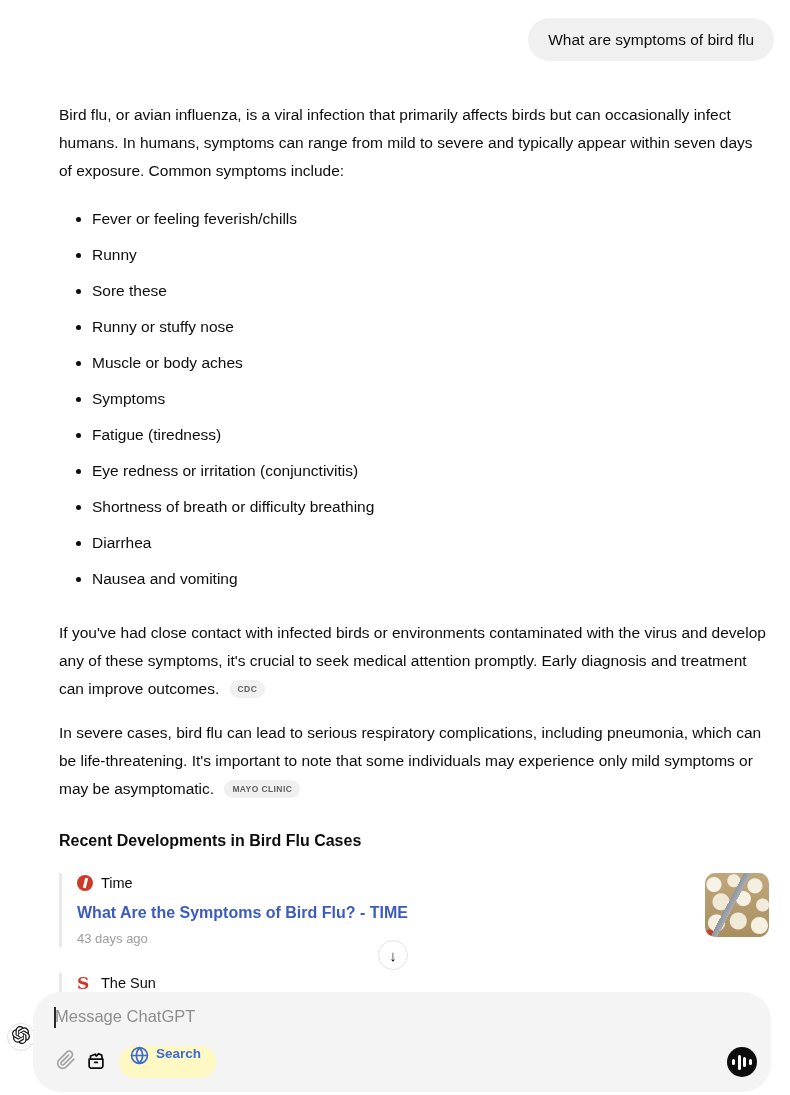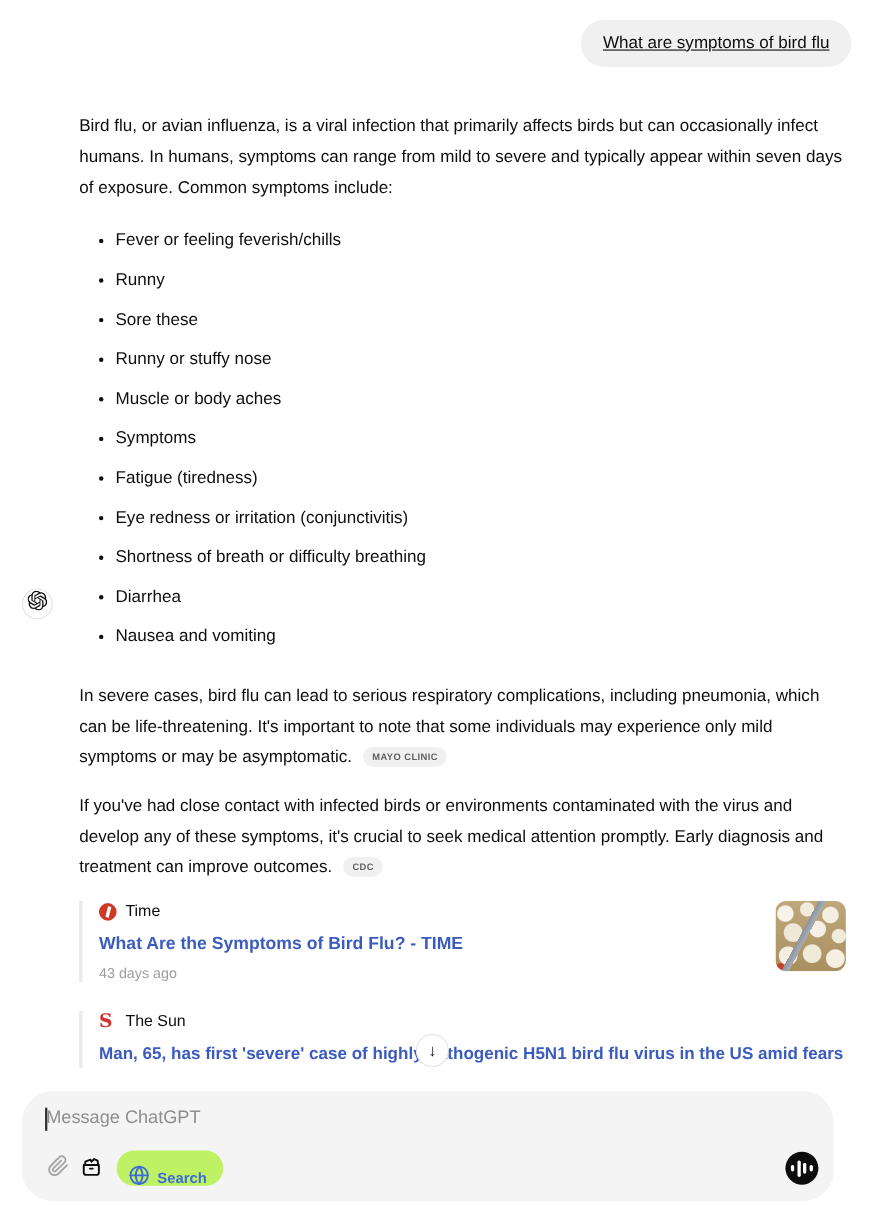--- a/index.html
+++ b/index.html
@@ -14,25 +14,24 @@
 
   
   .user-row { display:flex; justify-content:flex-end; padding:18px 16px 0 0; }
   .user-bubble {
     background:#f0f0f0;
     border-radius:24px;
     padding:11px 20px;
     font-size:15.5px;
     line-height:21px;
     max-width:540px;
-    text-decoration:underline;
-  }
-
-  
-  .assistant-row { display:flex; margin-top:40px; padding:0 23px 0 20px; align-items:center; }
+  }
+
+  
+  .assistant-row { display:flex; margin-top:40px; padding:0 23px 0 7px; align-items:flex-end; }
   .avatar {
     width:28px; height:28px; border-radius:50%;
     border:1px solid #e3e3e3;
     display:flex; align-items:center; justify-content:center;
     flex:0 0 auto;
     margin-top:-1px;
   }
   .avatar svg { width:18px; height:18px; }
   .content { flex:1; margin-left:24px; font-size:15.5px; line-height:28px; }
 
@@ -133,21 +132,21 @@
     display:flex; align-items:center; justify-content:center;
     font-size:15px;
     color:#0d0d0d;
     cursor:pointer;
     z-index:5;
   }
 
   
   .composer {
     position:absolute;
-    left:20px; top:992px;
+    left:33px; top:992px;
     width:738px; height:100px;
     background:#f4f4f4;
     border-radius:28px;
     z-index:6;
   }
   .composer-input-wrap { position:relative; padding:15px 24px 0 22px; }
   .caret {
     position:absolute; left:21px; top:15px;
     width:1.5px; height:21px; background:#2a2a2a;
   }
@@ -167,25 +166,25 @@
     height:32px;
     display:flex; align-items:center;
   }
   .icon-btn {
     width:30px; height:30px;
     display:flex; align-items:center; justify-content:center;
     cursor:pointer;
     border-radius:50%;
   }
   .search-pill {
-    display:flex; align-items:flex-end; gap:7px;
+    display:flex; align-items:flex-start; gap:7px;
     height:32px;
     padding:0 15px 0 11px;
     margin-left:8px;
-    background:#bef264;
+    background:#fef9c3;
     border-radius:16px;
     cursor:pointer;
   }
   .search-pill span { color:#3e6ad8; font-size:13.5px; font-weight:bold; }
   .voice-btn {
     margin-left:auto;
     width:30px; height:30px;
     border-radius:50%;
     background:#0d0d0d;
     display:flex; align-items:center; justify-content:center;
@@ -226,28 +225,29 @@
       <li>Runny or stuffy nose</li>
       <li>Muscle or body aches</li>
       <li>Symptoms</li>
       <li>Fatigue (tiredness)</li>
       <li>Eye redness or irritation (conjunctivitis)</li>
       <li>Shortness of breath or difficulty breathing</li>
       <li>Diarrhea</li>
       <li>Nausea and vomiting</li>
     </ul>
 
+    <p><span>If you've had close contact with infected birds or environments contaminated with the virus and develop any of these symptoms, it's crucial to seek medical attention promptly. Early diagnosis and treatment can improve outcomes.</span>
+      <span class="badge">CDC</span>
+    </p>
+
     <p><span>In severe cases, bird flu can lead to serious respiratory complications, including pneumonia, which can be life-threatening. It's important to note that some individuals may experience only mild symptoms or may be asymptomatic.</span>
       <span class="badge">MAYO CLINIC</span>
     </p>
 
-    <p><span>If you've had close contact with infected birds or environments contaminated with the virus and develop any of these symptoms, it's crucial to seek medical attention promptly. Early diagnosis and treatment can improve outcomes.</span>
-      <span class="badge">CDC</span>
-    </p>
-
+    <div class="section-heading">Recent Developments in Bird Flu Cases</div>
 
     <div class="citation-card">
       <div class="source-row">
         <span class="favicon-time"></span>
         <span class="source-name">Time</span>
       </div>
       <a class="citation-title">What Are the Symptoms of Bird Flu? - TIME</a>
       <div class="citation-time">43 days ago</div>
       <div class="thumb"></div>
     </div>

